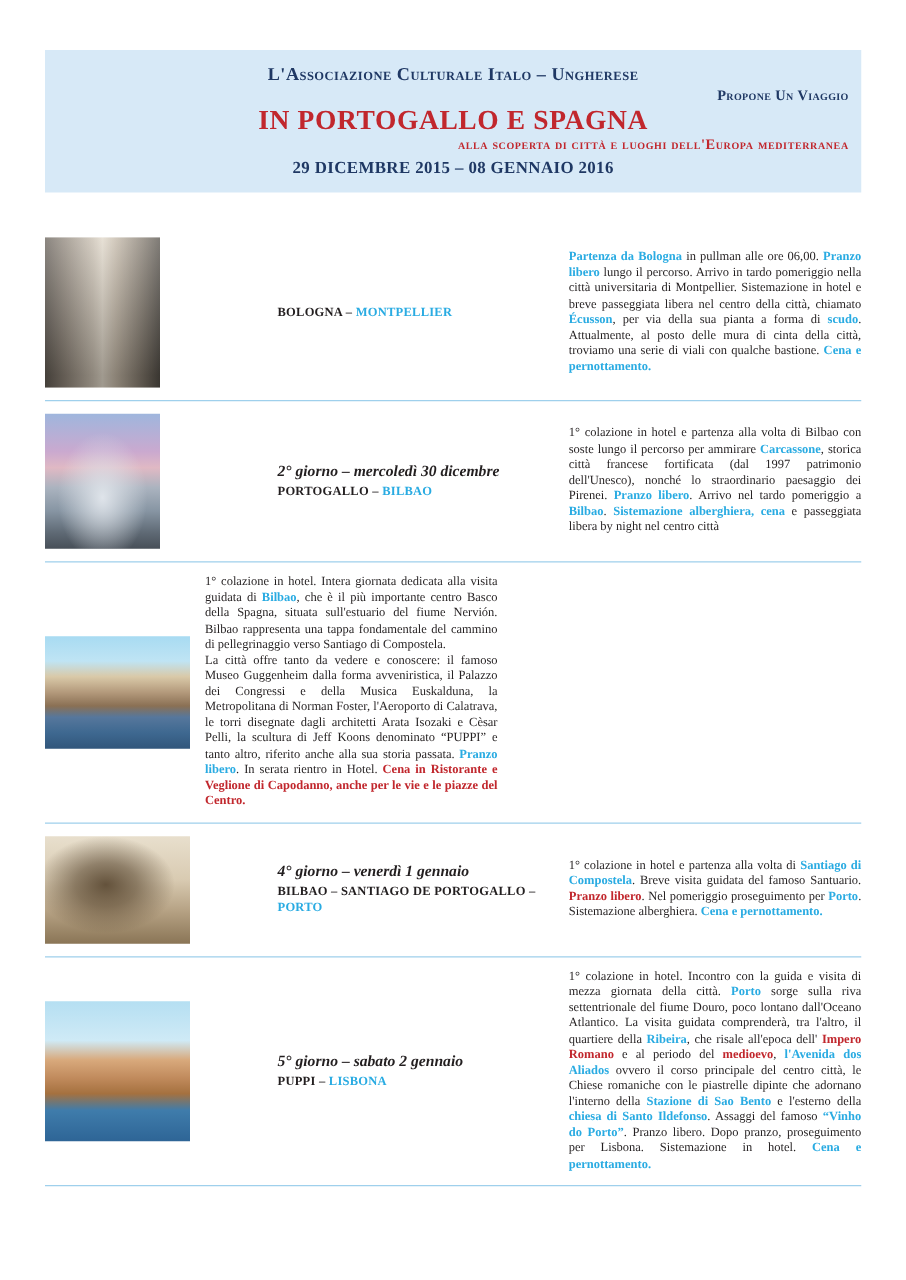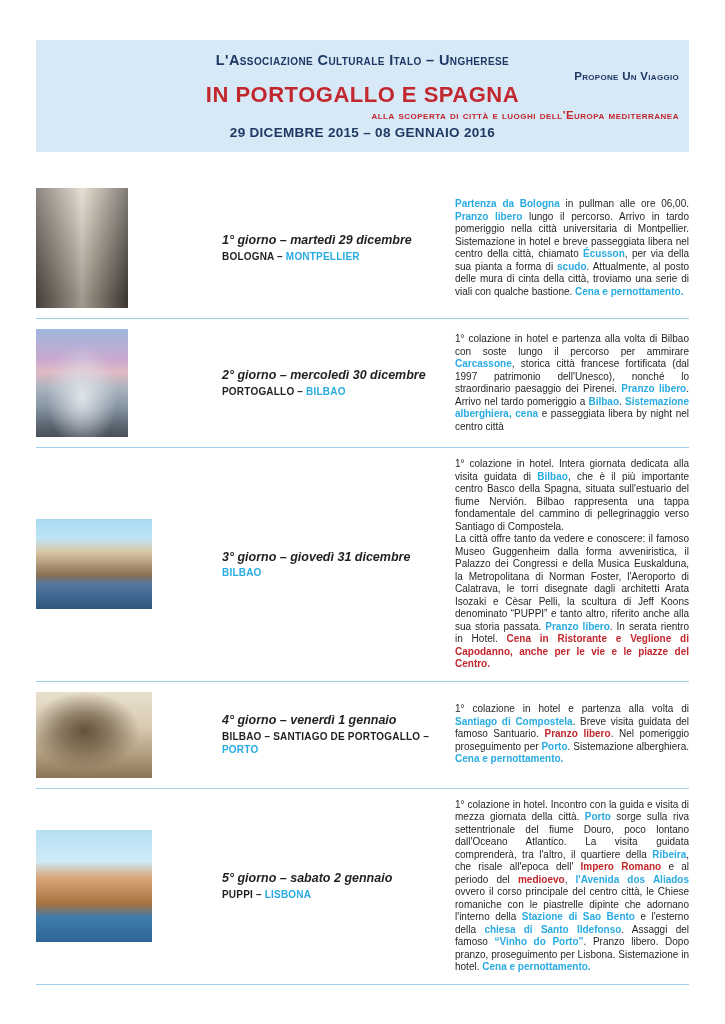--- a/index.html
+++ b/index.html
@@ -7,21 +7,21 @@
     --accent-red:#c1272d;
     --navy:#1f3864;
     --header-bg:#d7e9f7;
     --divider:#9fd0ec;
     --ink:#231f20;
   }
   *{box-sizing:border-box;}
   html,body{margin:0;padding:0;background:#ffffff;}
   .page{
     width:725px;height:1024px;margin:0 auto;background:#fff;
-    font-family:Liberation Sans, sans-serif;color:var(--ink);
+    font-family:Liberation Serif, serif;color:var(--ink);
     padding:40px 36px 0 36px;overflow:hidden;border-radius:19px;
   }
   
   .header-box{
     background:var(--header-bg);
     text-align:center;
     padding:12px 10px 12px 10px;
   }
   .org{
     font-variant:small-caps;font-weight:bold;color:var(--navy);
@@ -95,21 +95,20 @@
     <div class="dates">29 DICEMBRE 2015 – 08 GENNAIO 2016</div>
   </div>
 
   <div class="days">
 
     <section class="day">
       <div class="photo-col">
         <div class="photo photo-1"></div>
       </div>
       <div class="title-col">
-        <div class="day-title">1° giorno – martedì 29 dicembre</div>
         <div class="day-route"><span>BOLOGNA – </span><span class="c-blue">MONTPELLIER</span></div>
       </div>
       <div class="para-col">
           <p class="para"><span class="c-blue">Partenza da Bologna</span><span> in pullman alle ore 06,00. </span><span class="c-blue">Pranzo libero</span><span> lungo il percorso. Arrivo in tardo pomeriggio nella città universitaria di Montpellier. Sistemazione in hotel e breve passeggiata libera nel centro della città, chiamato </span><span class="c-blue">Écusson</span><span>, per via della sua pianta a forma di </span><span class="c-blue">scudo</span><span>. Attualmente, al posto delle mura di cinta della città, troviamo una serie di viali con qualche bastione. </span><span class="c-blue">Cena e pernottamento.</span></p>
         </div>
     </section>
 
     <section class="day">
       <div class="photo-col">
         <div class="photo photo-2"></div>
@@ -119,24 +118,20 @@
         <div class="day-route"><span>PORTOGALLO – </span><span class="c-blue">BILBAO</span></div>
       </div>
       <div class="para-col">
           <p class="para"><span>1° colazione in hotel e partenza alla volta di Bilbao con soste lungo il percorso per ammirare </span><span class="c-blue">Carcassone</span><span>, storica città francese fortificata (dal 1997 patrimonio dell'Unesco), nonché lo straordinario paesaggio dei Pirenei. </span><span class="c-blue">Pranzo libero</span><span>. Arrivo nel tardo pomeriggio a </span><span class="c-blue">Bilbao</span><span>. </span><span class="c-blue">Sistemazione alberghiera, cena</span><span> e passeggiata libera by night nel centro città</span></p>
         </div>
     </section>
 
     <section class="day">
       <div class="photo-col">
         <div class="photo photo-3"></div>
-      </div>
-      <div class="title-col">
-        <div class="day-title">3° giorno – giovedì 31 dicembre</div>
-        <div class="day-route"><span class="c-blue">BILBAO</span></div>
       </div>
       <div class="para-col">
           <p class="para"><span>1° colazione in hotel. Intera giornata dedicata alla visita guidata di </span><span class="c-blue">Bilbao</span><span>, che è il più importante centro Basco della Spagna, situata sull'estuario del fiume Nervión. Bilbao rappresenta una tappa fondamentale del cammino di pellegrinaggio verso Santiago di Compostela.</span></p>
           <p class="para"><span>La città offre tanto da vedere e conoscere: il famoso Museo Guggenheim dalla forma avveniristica, il Palazzo dei Congressi e della Musica Euskalduna, la Metropolitana di Norman Foster, l'Aeroporto di Calatrava, le torri disegnate dagli architetti Arata Isozaki e Cèsar Pelli, la scultura di Jeff Koons denominato “PUPPI” e tanto altro, riferito anche alla sua storia passata. </span><span class="c-blue">Pranzo libero</span><span>. In serata rientro in Hotel. </span><span class="c-red">Cena in Ristorante e Veglione di Capodanno, anche per le vie e le piazze del Centro.</span></p>
         </div>
     </section>
 
     <section class="day">
       <div class="photo-col">
         <div class="photo photo-4"></div>

